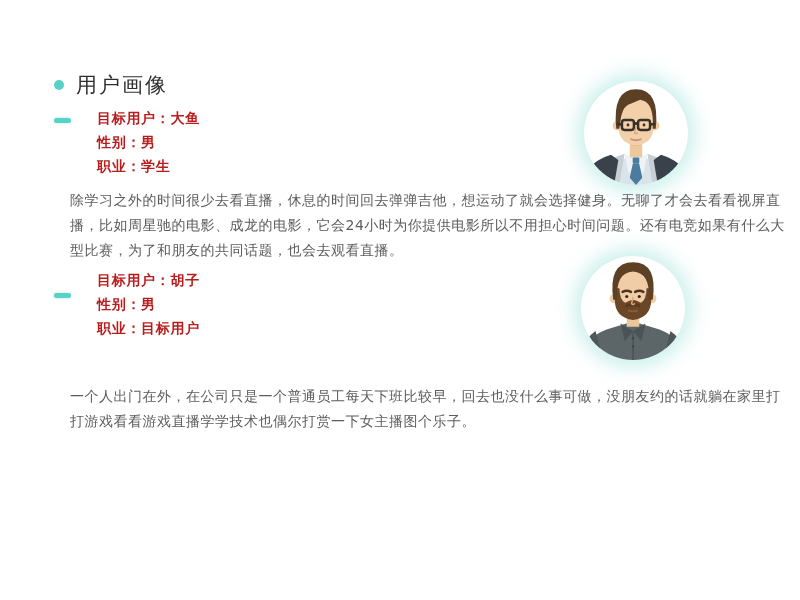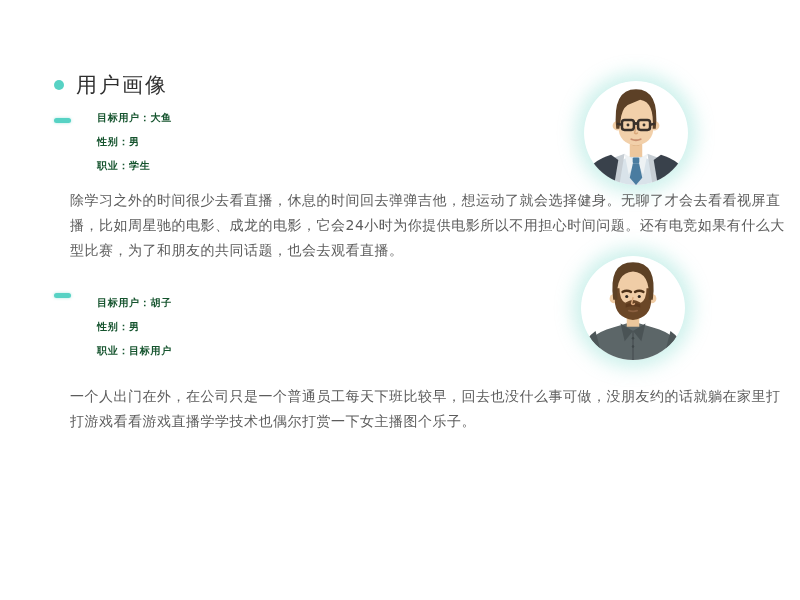--- a/index.html
+++ b/index.html
@@ -7,23 +7,23 @@
   .slide{position:relative;width:800px;height:600px;background:#ffffff;overflow:hidden;}
 
   .title-row{position:absolute;left:54px;top:73px;display:flex;align-items:center;gap:12px;}
   .dot{width:10px;height:10px;border-radius:50%;background:#57d2c4;flex:0 0 auto;}
   .page-title{margin:0;font-size:21px;font-weight:normal;color:#2f2f2f;letter-spacing:2px;line-height:24px;}
 
   .dash{position:absolute;width:17px;height:5px;border-radius:3px;background:#57d2c4;box-shadow:0 0 3px rgba(87,210,196,.5);}
   .dash1{left:54px;top:118px;}
   .dash2{left:54px;top:293px;}
 
-  .attrs{position:absolute;left:97px;font-size:10px;font-weight:bold;color:#14532d;line-height:24px;letter-spacing:0.7px;}
+  .attrs{position:absolute;left:97px;font-size:14px;font-weight:bold;color:#b91c1c;line-height:24px;letter-spacing:0.7px;}
   .attrs1{top:106px;}
-  .attrs2{top:291px;}
+  .attrs2{top:268px;}
 
   .para{position:absolute;left:70px;width:719px;margin:0;font-size:14px;color:#5c5c5c;line-height:25px;letter-spacing:0.5px;}
   .para1{top:188px;}
   .para2{top:384px;}
 
   .avatar{position:absolute;width:104px;height:104px;border-radius:50%;background:#ffffff;
           box-shadow:0 0 18px 8px rgba(126,217,205,0.38), inset 0 0 0 1px rgba(180,235,228,0.35);
           overflow:hidden;}
   .avatar1{left:584px;top:81px;}
   .avatar2{left:581px;top:256px;}

